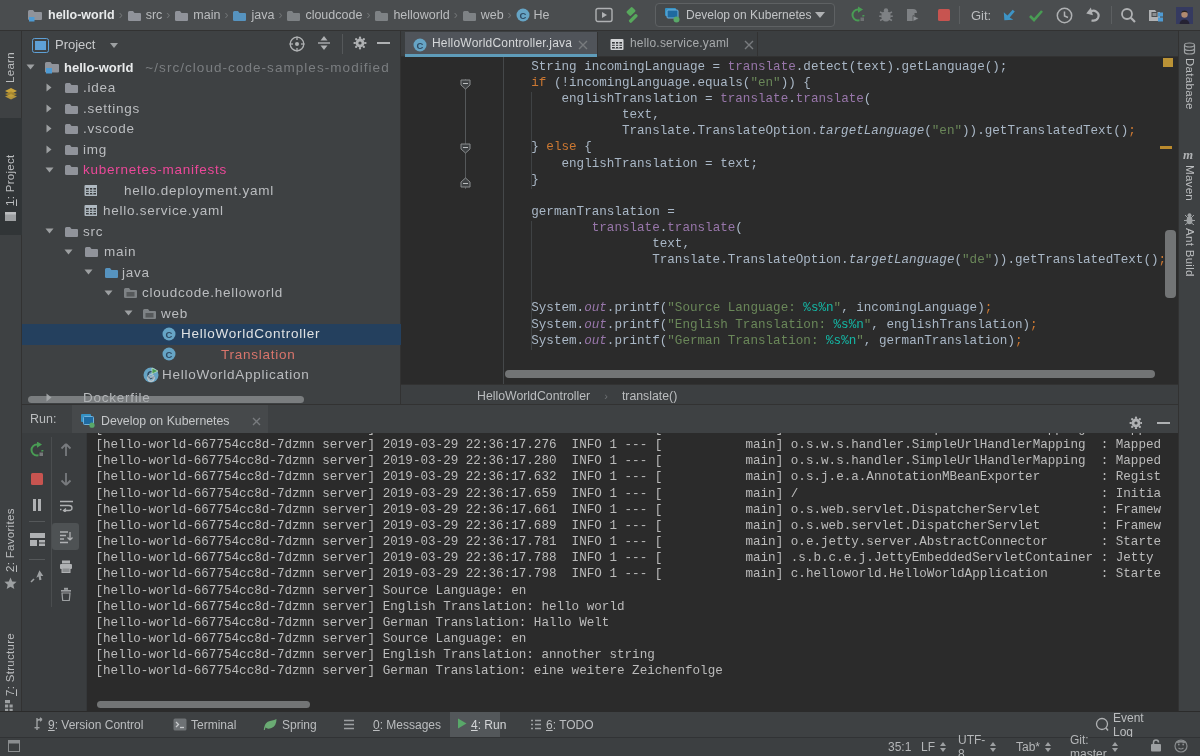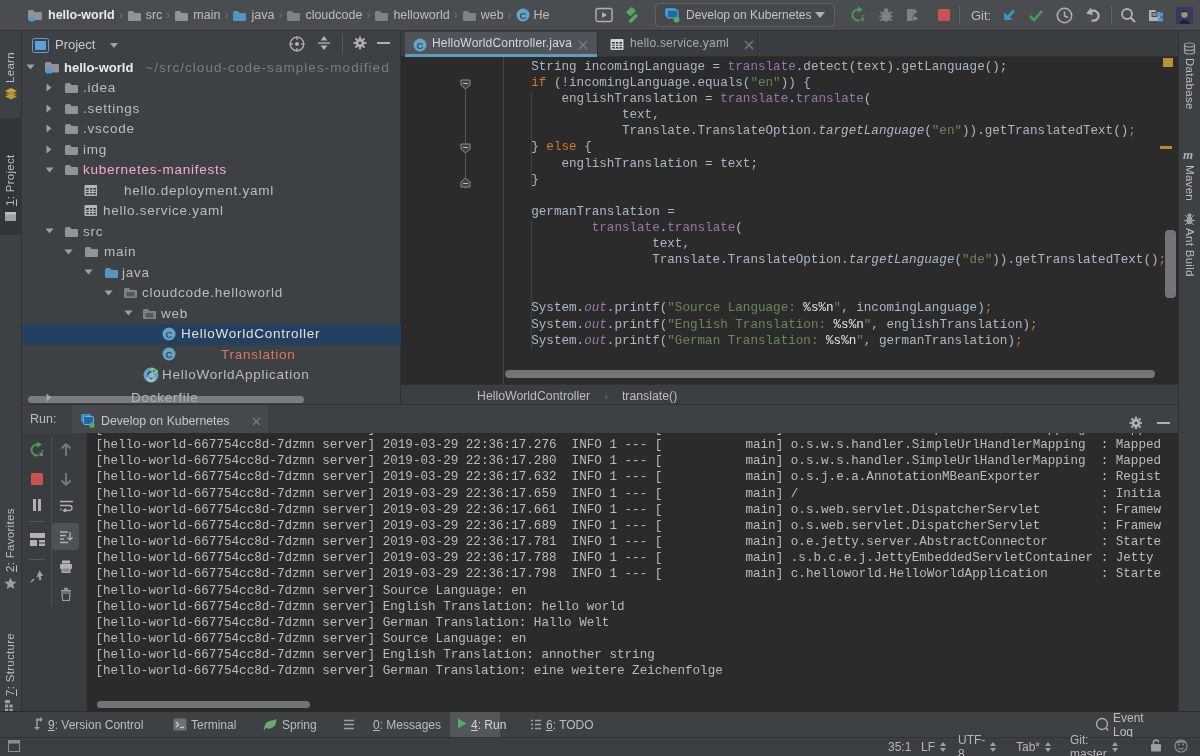--- a/index.html
+++ b/index.html
@@ -14,21 +14,21 @@
 #lstripe { left:0; top:31px; width:22px; height:680px; background:#3E4143; border-right:1px solid #323232; }
 #rstripe { left:1178px; top:31px; width:22px; height:680px; background:#3E4143; border-left:1px solid #323232; }
 .vlab { position:absolute; writing-mode:vertical-rl; font-size:11.5px; color:#BBBDBF; letter-spacing:0.3px; white-space:nowrap;}
 .vlab.flip { transform:rotate(180deg); }
 #project { left:22px; top:31px; width:379px; height:375px; background:#3E4143; border-right:1px solid #323232; }
 #tabbar { left:401px; top:31px; width:777px; height:26px; background:#3B3E40; border-bottom:1px solid #323232; }
 #editor { left:401px; top:57px; width:777px; height:327px; background:#2B2B2B; overflow:hidden; }
 pre, .mono { font-family:"Liberation Mono", monospace; font-size:12.6px; line-height:16.1px; }
 #lnums { position:absolute; left:0px; top:2px; width:26px; text-align:right; color:#606366; }
 #code { position:absolute; left:100px; top:2px; color:#A9B7C6; }
-.kw { color:#CC7832; } .st { color:#6A8759; } .fl { color:#9876AA; } .fm { color:#e5e5e5; }
+.kw { color:#CC7832; } .st { color:#6A8759; } .fl { color:#9876AA; } .fm { color:#14b8a6; }
 .it { font-style:italic; }
 #ebread { left:401px; top:384px; width:777px; height:22px; background:#3C3F41; border-top:1px solid #323232; color:#BBBDBF; font-size:12.3px; }
 #runhead { left:22px; top:404px; width:1156px; height:29px; background:#3E4143; border-top:1px solid #323232; }
 #runbody { left:22px; top:433px; width:1156px; height:278px; background:#2B2B2B; }
 #runtools { position:absolute; left:0; top:0; width:65px; height:278px; background:#3A3D3F; border-right:1px solid #35383A;}
 #console { position:absolute; left:66px; top:0; width:1090px; height:278px; overflow:hidden; }
 #console pre { position:absolute; left:7.5px; top:-12px; color:#BBBBBB; line-height:16.15px; }
 #toolwinbar { left:0; top:711px; width:1200px; height:26px; background:#3E4143; border-top:1px solid #2B2B2B; color:#BBBDBF; font-size:12px; }
 #statusbar { left:0; top:737px; width:1200px; height:19px; background:#3C3F41; border-top:1px solid #313335; color:#B4B6B8; font-size:12px; }
 .twb { position:absolute; top:712px; height:25px; display:flex; align-items:center; font-size:12px; color:#BBBDBF; }
@@ -279,21 +279,21 @@
     <svg class="abs" style="left:63.5px;top:142.75px;" width="15" height="13" viewBox="0 0 15 13">
       <path d="M1 3.5 Q1 2 2.5 2 L6 2 L7.5 4 L13 4 Q14 4 14 5 L14 11 Q14 12 13 12 L2.5 12 Q1 12 1 11 Z" fill="#90939A"></path>
     </svg>
     <div class="abs" style="left:83px;top:139.25px;height:20px;display:flex;align-items:center;color:#BBBDC0;font-size:13.5px;font-weight:normal;letter-spacing:0.75px;white-space:nowrap;">img</div>
     <svg class="abs" style="left:44.5px;top:166.75px;" width="9" height="6" viewBox="0 0 9 6">
       <path d="M0.5 0.5 L8.5 0.5 L4.5 5.5 Z" fill="#9DA0A2"></path>
     </svg>
     <svg class="abs" style="left:63.5px;top:163.25px;" width="15" height="13" viewBox="0 0 15 13">
       <path d="M1 3.5 Q1 2 2.5 2 L6 2 L7.5 4 L13 4 Q14 4 14 5 L14 11 Q14 12 13 12 L2.5 12 Q1 12 1 11 Z" fill="#90939A"></path>
     </svg>
-    <div class="abs" style="left:83px;top:159.75px;height:20px;display:flex;align-items:center;color:#f9a8d4;font-size:13.5px;font-weight:normal;letter-spacing:0.75px;white-space:nowrap;">kubernetes-manifests</div>
+    <div class="abs" style="left:83px;top:159.75px;height:20px;display:flex;align-items:center;color:#ec4899;font-size:13.5px;font-weight:normal;letter-spacing:0.75px;white-space:nowrap;">kubernetes-manifests</div>
     <svg class="abs" style="left:83.5px;top:183.75px;" width="13" height="13" viewBox="0 0 13 13">
       <rect x="0.5" y="1" width="13" height="11" rx="1" fill="#AEB8C0"></rect>
       <rect x="2" y="4" width="10" height="6.5" fill="#35383A"></rect>
       <line x1="5.4" y1="4" x2="5.4" y2="10.5" stroke="#AEB8C0" stroke-width="1.2"></line>
       <line x1="8.8" y1="4" x2="8.8" y2="10.5" stroke="#AEB8C0" stroke-width="1.2"></line>
       <line x1="2" y1="6.2" x2="12" y2="6.2" stroke="#AEB8C0" stroke-width="1.2"></line>
       <line x1="2" y1="8.4" x2="12" y2="8.4" stroke="#AEB8C0" stroke-width="1.2"></line>
     </svg>
     <div class="abs" style="left:103px;top:180.25px;height:20px;display:flex;align-items:center;color:#BBBDC0;font-size:13.5px;font-weight:normal;letter-spacing:0.75px;white-space:nowrap;margin-left:21px;">hello.deployment.yaml</div>
     <svg class="abs" style="left:83.5px;top:204.25px;" width="13" height="13" viewBox="0 0 13 13">
@@ -357,21 +357,21 @@
       <circle cx="8.0" cy="8.0" r="7.5" fill="#66A4C5"></circle>
       <text x="8.0" y="11.8" text-anchor="middle" font-size="11.5" font-family="Liberation Sans" fill="#2E4A63" font-weight="bold">C</text>
       <path d="M9 1 L15 4 L9 7 Z" fill="#499C54" stroke="#DFF1DF" stroke-width="0.6"></path>
       <circle cx="8" cy="11" r="3.4" fill="none" stroke="#C8CACC" stroke-width="1"></circle>
       <text x="8" y="13.5" text-anchor="middle" font-size="7" fill="#C8CACC">@</text>
     </svg>
     <div class="abs" style="left:162px;top:364.75px;height:20px;display:flex;align-items:center;color:#BBBDC0;font-size:13.5px;font-weight:normal;letter-spacing:0.75px;white-space:nowrap;">HelloWorldApplication</div>
     <svg class="abs" style="left:46px;top:392.5px;" width="6" height="9" viewBox="0 0 6 9">
       <path d="M0.5 0.5 L5.5 4.5 L0.5 8.5 Z" fill="#9DA0A2"></path>
     </svg>
-    <div class="abs" style="left:83px;top:387px;height:20px;display:flex;align-items:center;color:#BBBDC0;font-size:13.5px;font-weight:normal;letter-spacing:0.75px;white-space:nowrap;margin-left:48px;">Dockerfile</div>
+    <div class="abs" style="left:83px;top:387px;height:20px;display:flex;align-items:center;color:#BBBDC0;font-size:13.5px;font-weight:normal;letter-spacing:0.75px;white-space:nowrap;">Dockerfile</div>
     <div class="thumb" style="left:28px;top:396px;width:276px;height:7px;"></div>
     <div class="abs" id="tabbar"></div>
     <div class="abs" style="left:405px;top:32px;width:192px;height:25px;background:#50545A;"></div>
     <div class="abs" style="left:405px;top:54px;width:192px;height:3px;background:#5F9CBA;"></div>
     <svg class="abs" style="left:413px;top:38px;" width="14" height="14" viewBox="0 0 14 14">
       <circle cx="7.0" cy="7.0" r="6.5" fill="#66A4C5"></circle>
       <text x="7.0" y="10.8" text-anchor="middle" font-size="9.5" font-family="Liberation Sans" fill="#2E4A63" font-weight="bold">C</text>
     </svg>
     <div class="abs" style="left:432px;top:32px;height:22px;display:flex;align-items:center;color:#D6D8DA;font-size:12px;letter-spacing:0.2px;">HelloWorldController.java</div>
     <svg class="abs" style="left:578px;top:40px;" width="10" height="10" viewBox="0 0 10 10">

